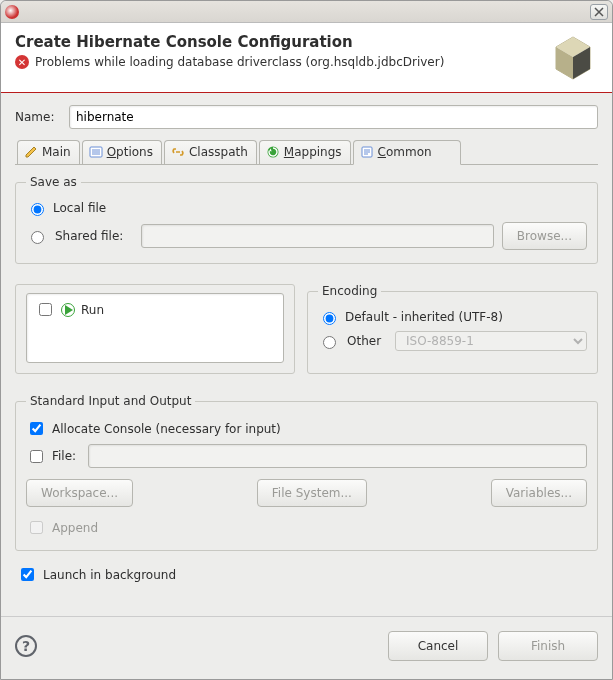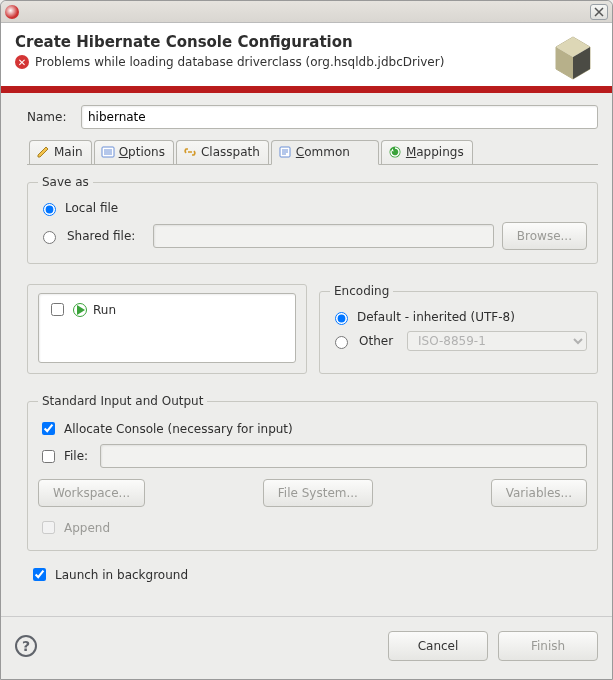--- a/index.html
+++ b/index.html
@@ -40,21 +40,21 @@
   .titlebar .winbtn {
     width: 18px; height: 16px;
     border: 1px solid #9aa0a6;
     border-radius: 3px;
     background: linear-gradient(#f6f6f4,#e0e0de);
     display: flex; align-items: center; justify-content: center;
     color: #555; font-size: 10px;
   }
   .header-banner {
     background: #fff;
-    border-bottom: 7px solid #b91c1c;
+    border-bottom: 1px solid #b91c1c;
     padding: 10px 14px;
     position: relative;
     min-height: 70px;
   }
   .header-banner h1 {
     margin: 0 0 4px 0;
     font-size: 15px;
     font-weight: bold;
   }
   .header-banner .err-line {
@@ -69,21 +69,20 @@
   }
   .header-logo {
     position: absolute; right: 16px; top: 12px;
     width: 46px; height: 46px;
   }
   .header-logo svg { width: 46px; height: 46px; }
   .content {
     flex: 1;
     padding: 12px 14px 8px 14px;
     overflow: auto;
-    margin-left: 12px;
   }
   .row { display: flex; align-items: center; gap: 8px; margin-bottom: 10px; }
   .row label.name-lbl { min-width: 46px; }
   input[type=text] {
     display: block;
     width: 100%;
     height: 24px;
     border: 1px solid #b6b6b0;
     border-radius: 3px;
     background: #fff;
@@ -236,40 +235,40 @@
         <span><span class="ul">O</span><span>ptions</span></span>
       </div>
       <div class="tab">
         <span class="ticon">
           <svg width="14" height="14" viewBox="0 0 14 14">
               <path d="M3 8 a3 3 0 0 1 0 -4 l2 0 M11 6 a3 3 0 0 1 0 4 l-2 0 M5 7 h4" stroke="#d49a2a" stroke-width="1.6" fill="none"></path>
             </svg>
         </span>
         <span>Classpath</span>
       </div>
+      <div class="tab">
+        <span class="ticon">
+          <svg width="14" height="14" viewBox="0 0 14 14">
+              <circle cx="7" cy="7" r="5.5" fill="#3aa33a"></circle>
+              <path d="M7 3 a4 4 0 1 1 -3.8 2.8" stroke="#fff" stroke-width="1.4" fill="none"></path>
+              <polygon points="3.2,5.8 4.8,3.6 5.6,6.4" fill="#fff"></polygon>
+            </svg>
+        </span>
+        <span><span class="ul">M</span><span>appings</span></span>
+      </div>
       <div class="tab active">
         <span class="ticon">
           <svg width="14" height="14" viewBox="0 0 14 14">
               <rect x="2" y="2" width="10" height="10" rx="1" fill="#fff" stroke="#6a8fd6"></rect>
               <line x1="4" y1="5" x2="10" y2="5" stroke="#6a8fd6"></line>
               <line x1="4" y1="7" x2="10" y2="7" stroke="#6a8fd6"></line>
               <line x1="4" y1="9" x2="8" y2="9" stroke="#6a8fd6"></line>
             </svg>
         </span>
         <span><span class="ul">C</span><span>ommon</span></span>
-      </div>
-      <div class="tab">
-        <span class="ticon">
-          <svg width="14" height="14" viewBox="0 0 14 14">
-              <circle cx="7" cy="7" r="5.5" fill="#3aa33a"></circle>
-              <path d="M7 3 a4 4 0 1 1 -3.8 2.8" stroke="#fff" stroke-width="1.4" fill="none"></path>
-              <polygon points="3.2,5.8 4.8,3.6 5.6,6.4" fill="#fff"></polygon>
-            </svg>
-        </span>
-        <span><span class="ul">M</span><span>appings</span></span>
       </div>
     </div>
 
     <fieldset>
       <legend>Save as</legend>
       <div class="radio-row">
         <input type="radio" name="saveas" checked="" style="">
         <label>Local file</label>
       </div>
       <div class="radio-row shared-row">

